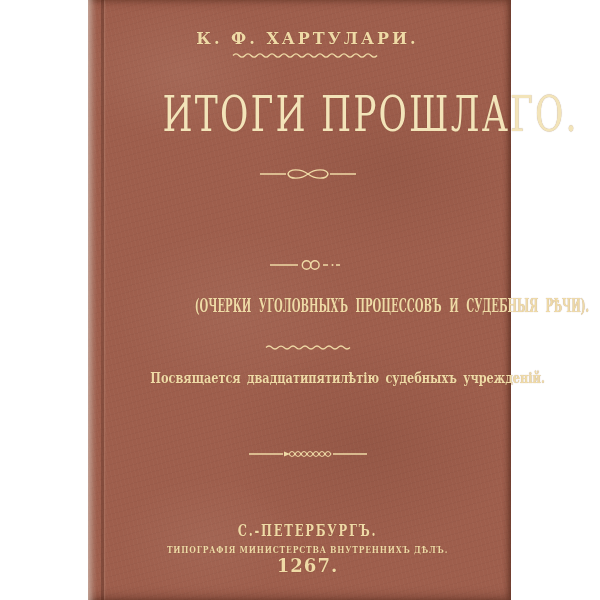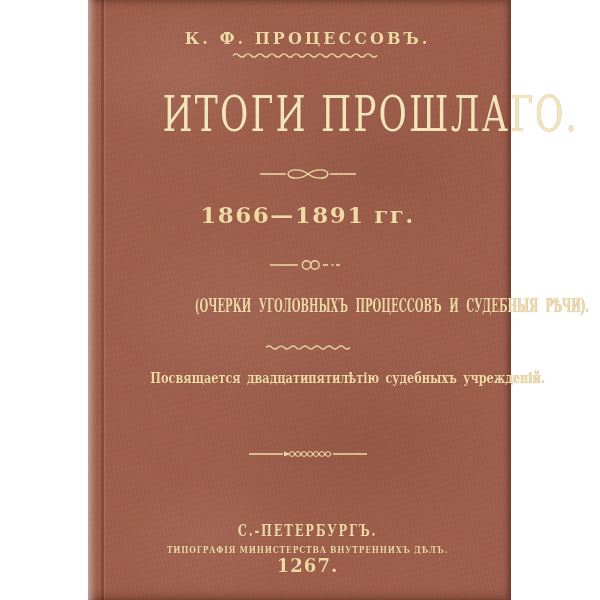--- a/index.html
+++ b/index.html
@@ -69,38 +69,37 @@
 </head>
 <body>
 
 <div class="stage">
   <div class="book">
     <div class="spine-highlight"></div>
     <div class="spine-groove"></div>
 
     <div class="face">
 
-      <div class="row author">К. Ф. ПРОЦЕССОВЪ.</div>
+      <div class="row author">К. Ф. ХАРТУЛАРИ.</div>
 
       <div class="orn orn-wavy1">
         <svg width="152" height="8" viewBox="0 0 152 8">
           <path class="gold-stroke" stroke-width="1.3" d="M1 4.5 q3 -3.4 6 0 t6 0 t6 0 t6 0 t6 0 t6 0 t6 0 t6 0 t6 0 t6 0 t6 0 t6 0 t6 0 t6 0 t6 0 t6 0 t6 0 t6 0 t6 0 t6 0 t6 0 t6 0 t6 0 t6 0"></path>
         </svg>
       </div>
 
       <div class="row title">ИТОГИ ПРОШЛАГО.</div>
 
       <div class="orn orn-knot">
         <svg width="96" height="16" viewBox="0 0 96 16">
           <path class="gold-stroke" stroke-width="1.6" d="M0 8 H26 M70 8 H96"></path>
           <path class="gold-stroke" stroke-width="1.4" d="M28 8 C29 2.5 41 2.5 48 8 C55 13.5 67 13.5 68 8 C67 2.5 55 2.5 48 8 C41 13.5 29 13.5 28 8 Z"></path>
         </svg>
       </div>
 
-      <div class="row dates">1866—1891 гг.</div>
 
       <div class="orn orn-inf">
         <svg width="76" height="12" viewBox="0 0 76 12">
           <path class="gold-stroke" stroke-width="1.5" d="M0 6 H28"></path>
           <circle class="gold-stroke" stroke-width="1.4" cx="36.5" cy="6" r="4.2"></circle>
           <circle class="gold-stroke" stroke-width="1.4" cx="44.9" cy="6" r="4.2"></circle>
           <path class="gold-stroke" stroke-width="1.5" d="M53 6 h5"></path>
           <circle class="gold-fill" cx="62.5" cy="6" r="1"></circle>
           <path class="gold-stroke" stroke-width="1.5" d="M66 6 h4"></path>
         </svg>

